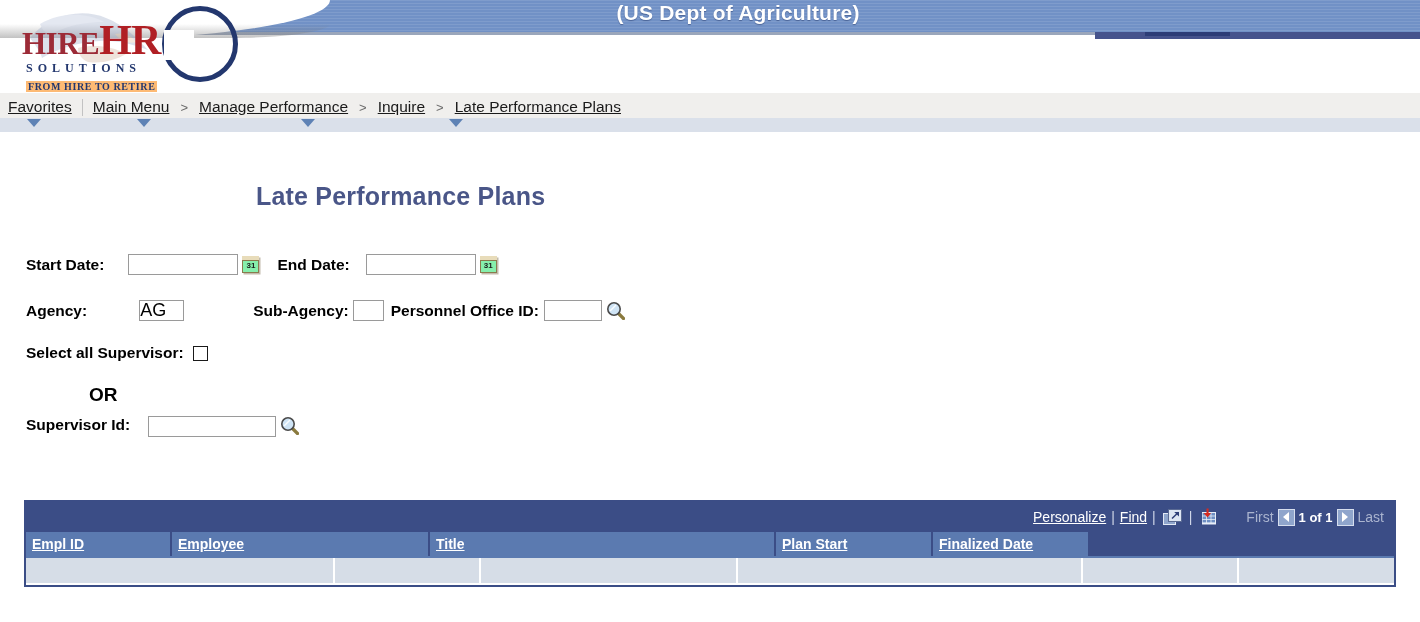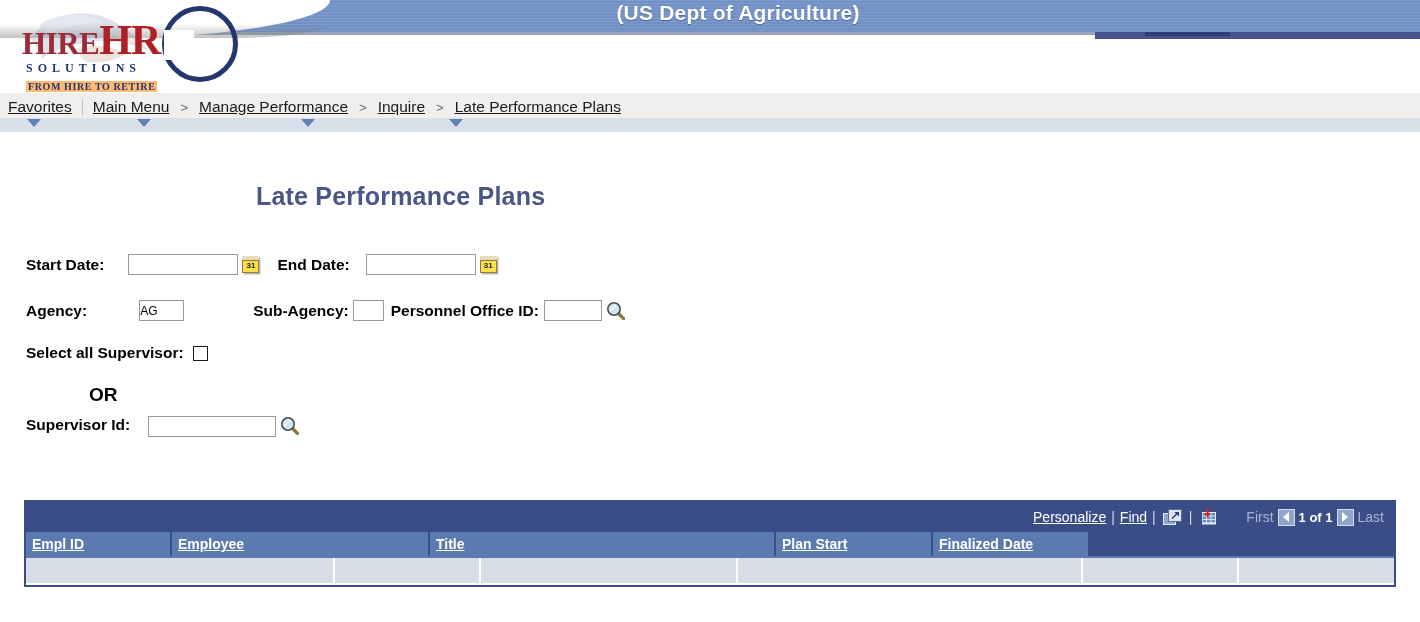--- a/index.html
+++ b/index.html
@@ -246,40 +246,40 @@
     font-weight: bold;
     color: #000000;
     white-space: nowrap;
   }
   .txtbox {
     border: 1px solid #9a9a9a;
     background: #ffffff;
     height: 21px;
     box-sizing: border-box;
     font-family: "Liberation Sans", sans-serif;
-    font-size: 12px;
+    font-size: 18px;
     color: #000000;
     padding: 0 0;
     outline: none;
   }
 
   .row-dates { position: absolute; left: 26px; top: 122px; display: flex; align-items: center; }
   .row-agency { position: absolute; left: 26px; top: 168px; display: flex; align-items: center; }
   .row-selall { position: absolute; left: 26px; top: 212px; display: flex; align-items: center; }
   .row-or { position: absolute; left: 89px; top: 252px; }
   .row-supid { position: absolute; left: 26px; top: 284px; display: flex; }
 
   .or-text { font-size: 19px; font-weight: bold; color: #000; }
 
   
   .cal-icon {
     position: relative;
     width: 17px; height: 17px;
     margin-left: 4px;
-    background: #fde047;
+    background: #86efac;
     border: 1px solid #8a7a4e;
     box-sizing: border-box;
     cursor: pointer;
     box-shadow: 1.5px 1.5px 0 rgba(120,105,70,0.45);
   }
   .cal-icon::before {
     content: "";
     position: absolute;
     left: -1px; top: -1px; right: -1px;
     height: 4px;

